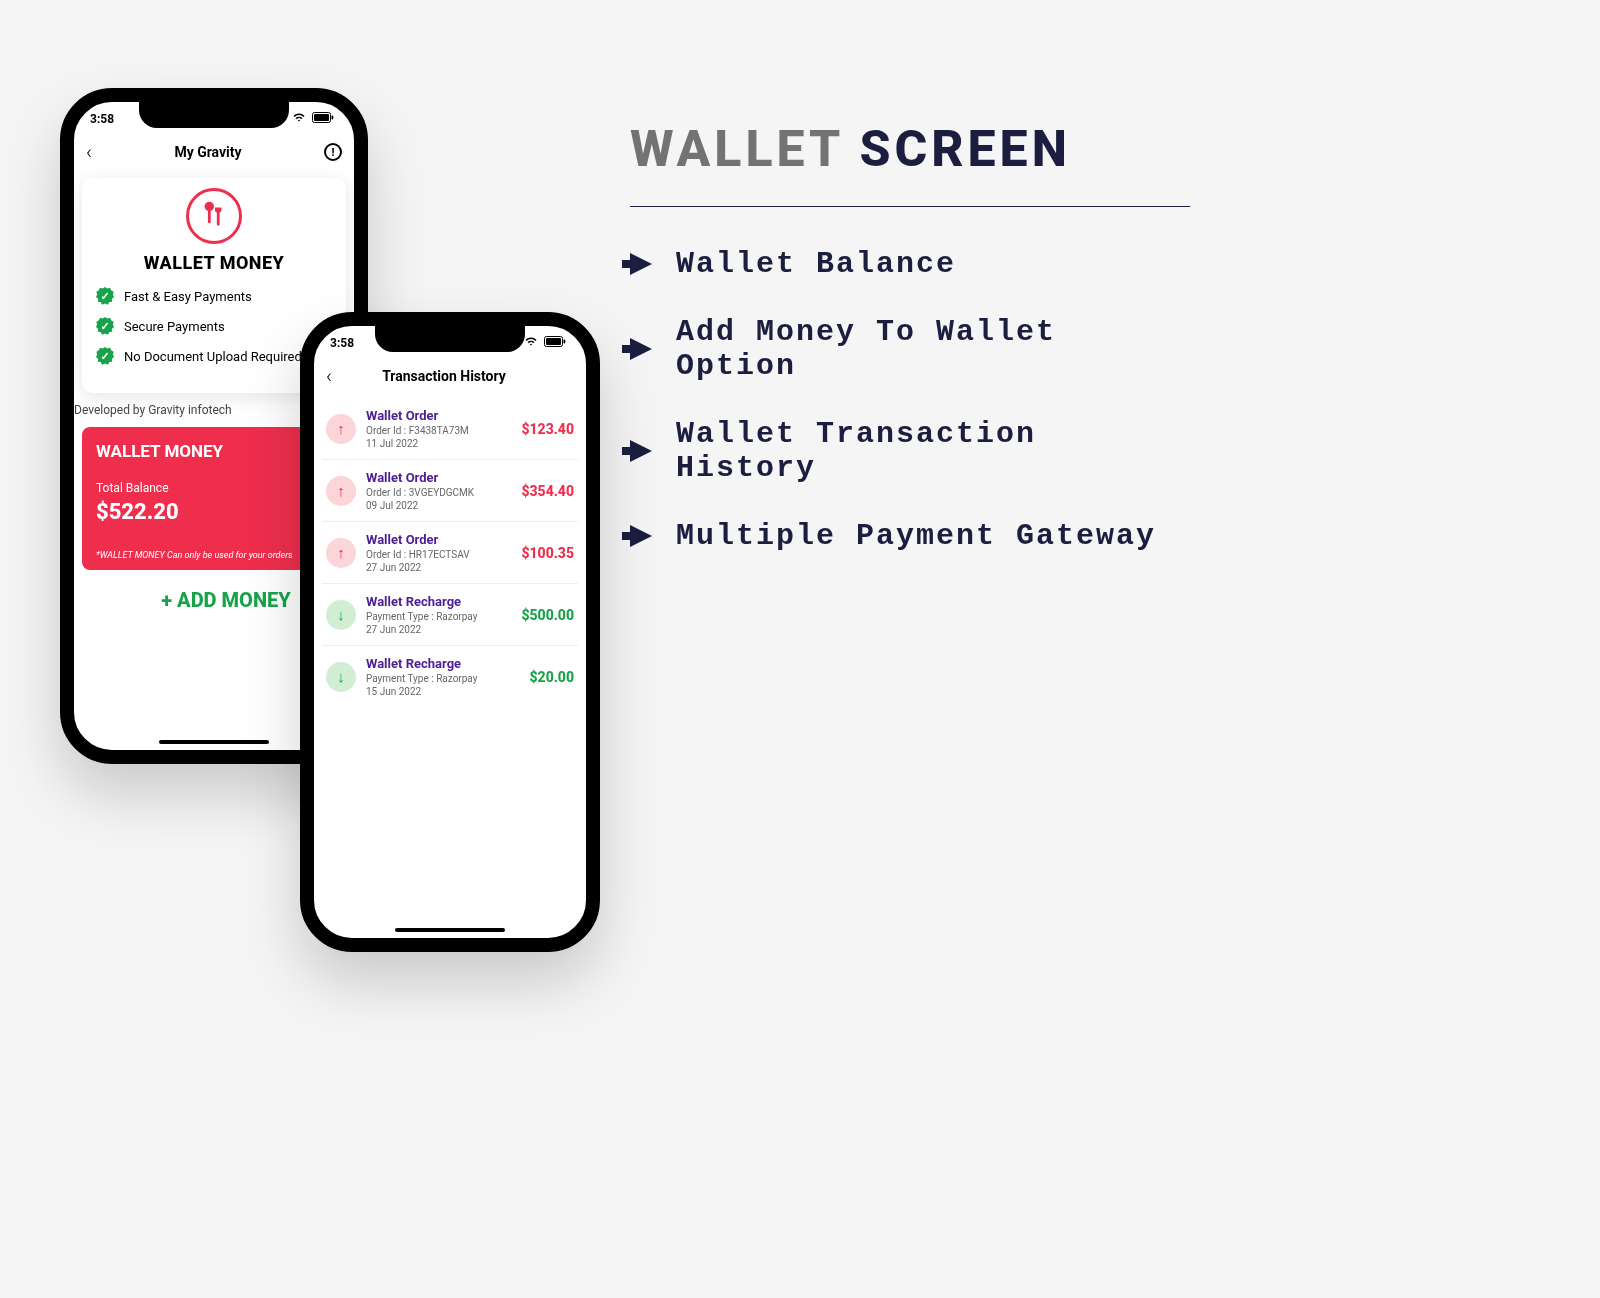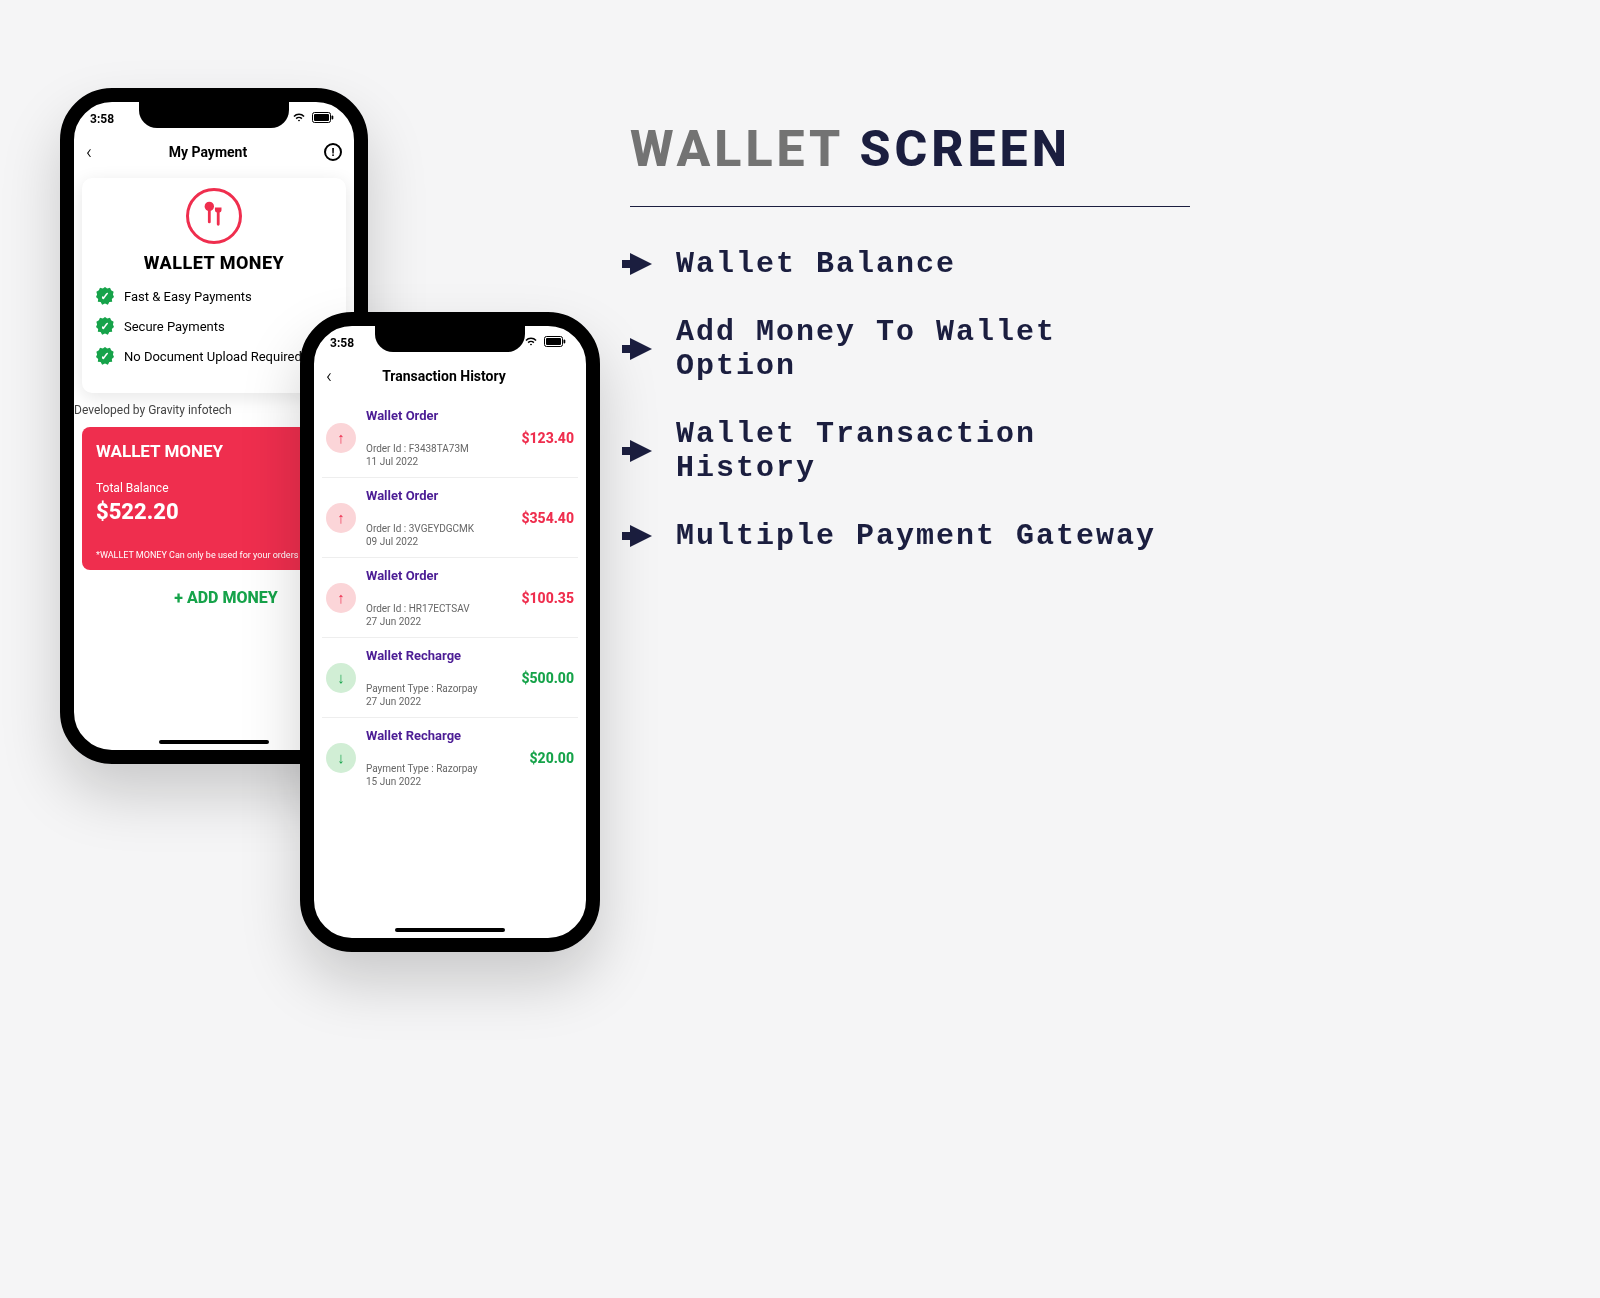--- a/index.html
+++ b/index.html
@@ -144,26 +144,26 @@
 .balance-card {
   margin: 0 8px;
   background: #ef2e4e;
   color: #fff;
   border-radius: 8px;
   padding: 14px 14px 10px 14px;
 }
 .balance-card .wallet-label { font-weight: 700; font-size: 17px; margin-bottom: 20px; }
 .balance-card .total-label { font-size: 12px; margin-bottom: 4px; }
 .balance-card .amount { font-size: 22px; font-weight: 800; margin-bottom: 26px; }
-.balance-card .note { font-size: 9px; }
+.balance-card .note { font-size: 9px; font-style: italic; }
 .add-money {
   text-align: center;
   color: #16a34a;
   font-weight: 800;
-  font-size: 16px;
+  font-size: 20px;
   padding: 18px 8px;
   cursor: pointer;
   margin-left: 24px;
 }
 
 
 .tx-list { padding: 0 8px; }
 .tx-row {
   display: flex; align-items: center;
   padding: 10px 4px;
@@ -173,21 +173,21 @@
 .tx-row:last-child { border-bottom: none; }
 .tx-icon {
   width: 30px; height: 30px; border-radius: 50%;
   display: flex; align-items: center; justify-content: center;
   font-size: 15px; font-weight: 700; flex-shrink: 0;
 }
 .tx-icon.up { background: #fbd5d8; color: #ef2e4e; }
 .tx-icon.down { background: #d1eed5; color: #16a34a; }
 .tx-info { flex: 1; }
 .tx-title { font-weight: 700; font-size: 13px; color: #4c1d95; }
-.tx-sub { font-size: 10px; color: #666; margin-top: 20px; }
+.tx-sub { font-size: 10px; color: #666; margin-top: 2px; }
 .tx-date { font-size: 10px; color: #666; margin-top: 2px; }
 .tx-amount { font-weight: 800; font-size: 14px; }
 .tx-amount.debit { color: #ef2e4e; }
 .tx-amount.credit { color: #16a34a; }
 </style>
 </head>
 <body>
 
 <div class="stage">
 
@@ -232,21 +232,21 @@
               <rect x="0.5" y="0.5" width="18" height="10" rx="2" fill="none" stroke="#000" stroke-width="1"></rect>
               <rect x="2" y="2" width="15" height="7" rx="1" fill="#000"></rect>
               <rect x="19.5" y="3.5" width="1.8" height="4" rx="1" fill="#000"></rect>
             </svg>
         </span>
       </span>
     </div>
 
     <div class="nav-bar">
       <span class="back-icon">‹</span>
-      <span class="nav-title">My Payment</span>
+      <span class="nav-title">My Gravity</span>
       <span class="info-icon">!</span>
     </div>
 
     <div class="card">
       <div class="logo-wrap">
         <span class="logo-inner">
           <svg width="30" height="30" viewBox="0 0 32 32">
               <circle cx="11" cy="9" r="5" fill="#ef2e4e"></circle>
               <rect x="9.5" y="13" width="3" height="14" rx="1.5" fill="#ef2e4e"></rect>
               <path d="M19 3 v7 M21.5 3 v7 M24 3 v7 M19 10 h5 v3 a2.5 2.5 0 0 1 -2 2.4 V28 a1.5 1.5 0 0 1 -3 0 V15.4 a2.5 2.5 0 0 1 -2 -2.4 v-3 Z" fill="#ef2e4e"></path>

